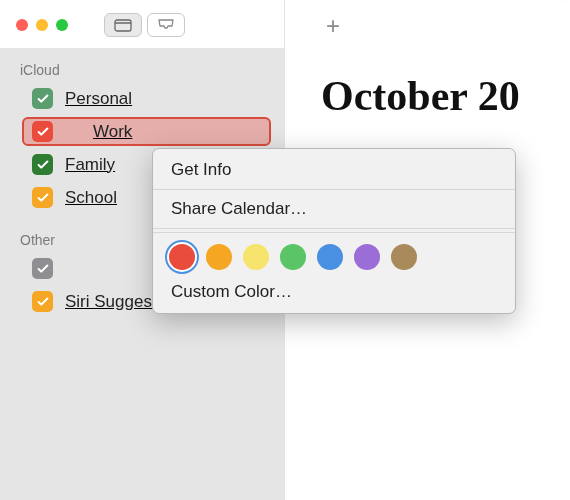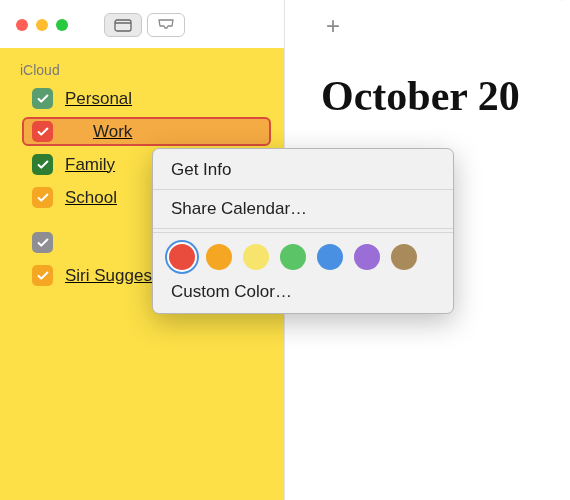--- a/index.html
+++ b/index.html
@@ -27,21 +27,21 @@
       border-radius: 6px;
       display: flex; align-items: center; justify-content: center;
       background: #fff;
     }
     .tool-btn.active { background: #e9e9e9; }
     .sidebar {
       position: absolute;
       left: 0; top: 48px;
       width: 285px;
       height: calc(100% - 48px);
-      background: #fde047;
+      background: #e5e5e5;
       padding-top: 8px;
     }
     .section-header {
       color: #7a7a7a;
       font-size: 14px;
       font-weight: 500;
       padding: 6px 20px 4px 20px;
     }
     .cal-list { list-style: none; text-decoration: underline; }
     .cal-item {
@@ -97,21 +97,21 @@
       font-size: 42px;
       font-weight: 700;
       color: #111;
       white-space: nowrap;
       font-family: Liberation Serif, serif;
     }
     .ctx-menu {
       position: absolute;
       left: 152px;
       top: 148px;
-      width: 302px;
+      width: 364px;
       background: #f1f1f1;
       border: 1px solid #b7b7b7;
       border-radius: 7px;
       box-shadow: 0 8px 28px rgba(0,0,0,0.25);
       padding: 5px 0;
       z-index: 10;
       font-size: 17px;
       color: #222;
     }
     .ctx-item {
@@ -197,20 +197,21 @@
         <span class="chk" style="background:#f5a623">
             <svg viewBox="0 0 16 16">
               <path d="M3 8 l3 3 l7 -7" stroke="#fff" stroke-width="2.4" fill="none" stroke-linecap="round" stroke-linejoin="round"></path>
             </svg>
           </span>
         <span>School</span>
       </li>
     </ul>
   </div>
   <div style="margin-top:12px">
+    <div class="section-header">Other</div>
     <ul class="cal-list">
       <li class="cal-item">
         <span class="chk" style="background:#8e8e93">
             <svg viewBox="0 0 16 16">
               <path d="M3 8 l3 3 l7 -7" stroke="#fff" stroke-width="2.4" fill="none" stroke-linecap="round" stroke-linejoin="round"></path>
             </svg>
           </span>
       </li>
       <li class="cal-item">
         <span class="chk" style="background:#f5a623">

